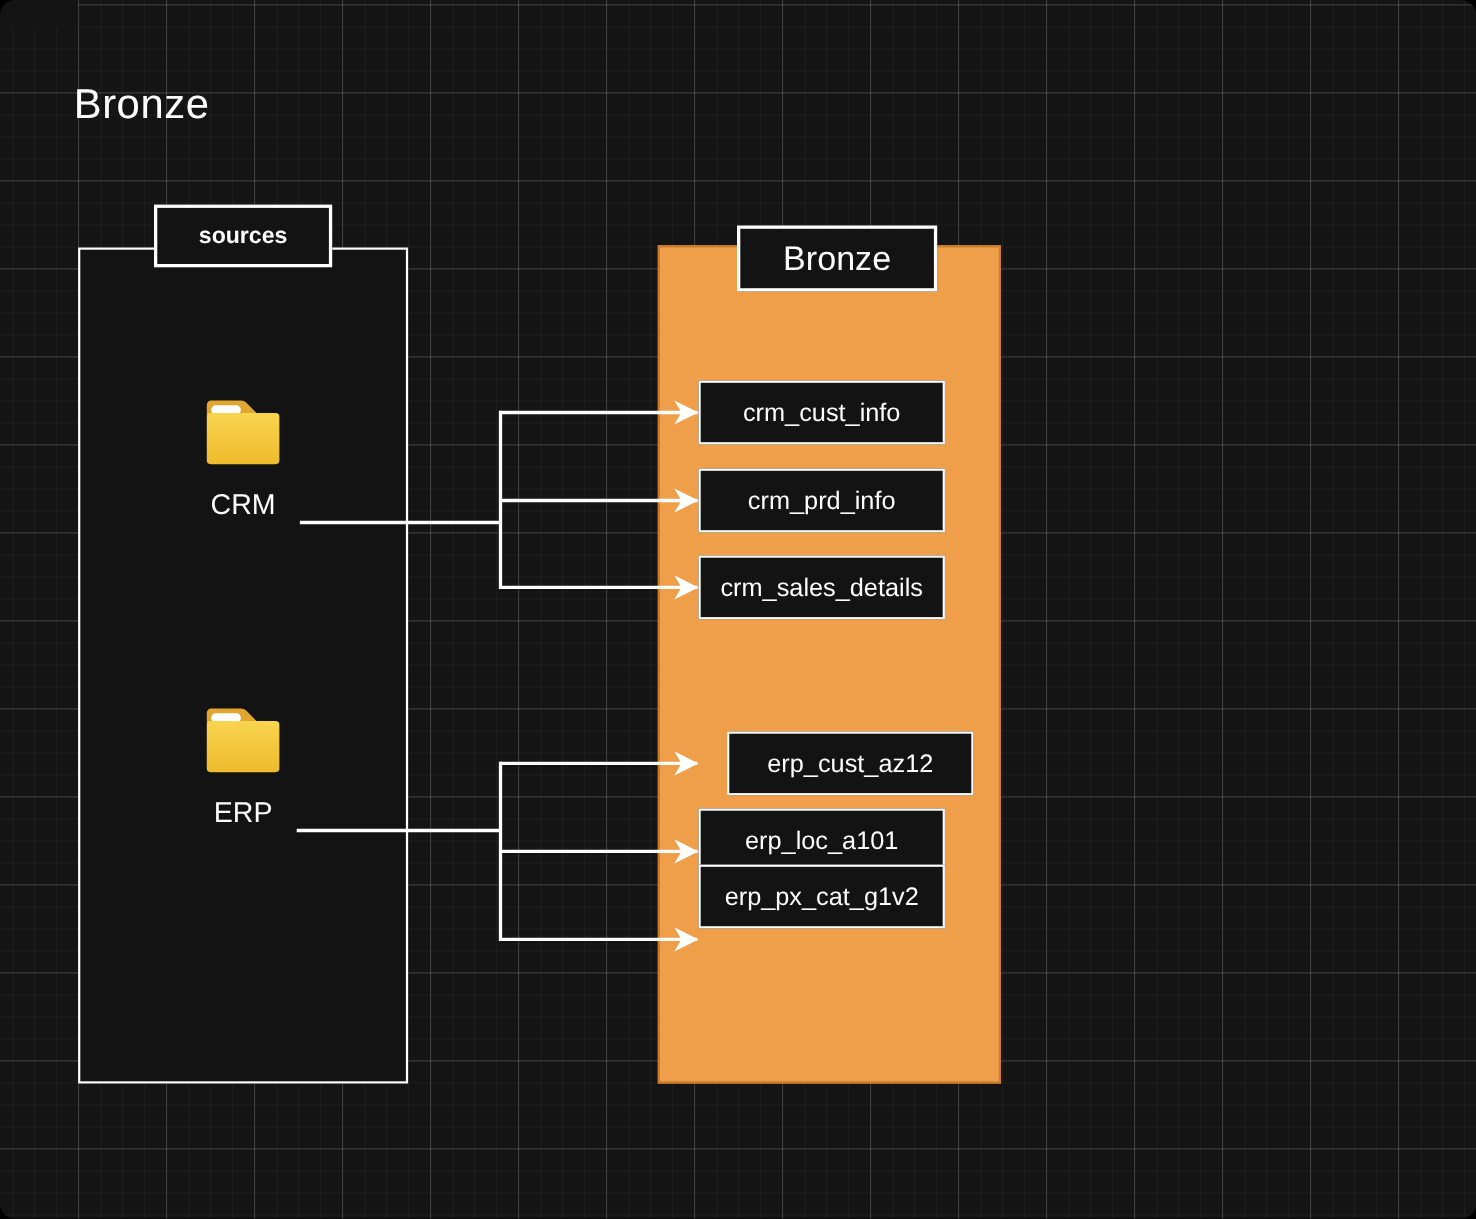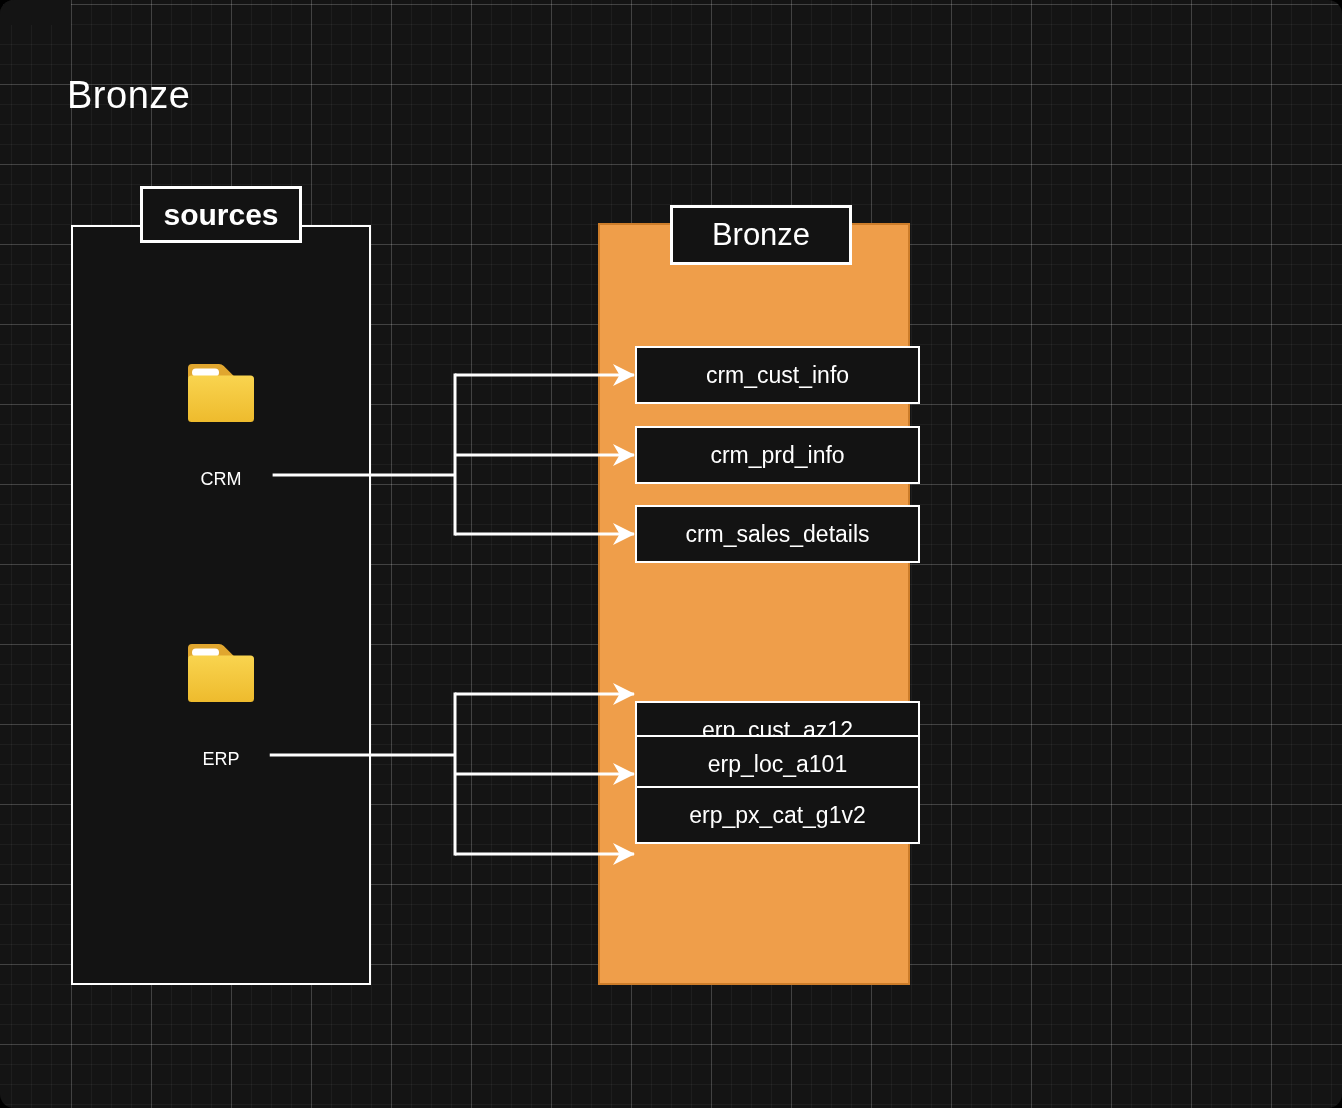--- a/index.html
+++ b/index.html
@@ -36,39 +36,39 @@
     background:var(--box-fill);border:2px solid var(--box-border);
   }
   .bronze-panel{
     left:598px;top:223px;width:312px;height:762px;
     background:var(--accent);border:2px solid var(--accent-border);
   }
   .label-box{
     position:absolute;box-sizing:border-box;display:flex;align-items:center;justify-content:center;
     background:var(--box-fill);border:3px solid var(--box-border);color:#fff;z-index:3;
   }
-  .sources-label{left:140px;top:186px;width:162px;height:57px;font-size:30px;font-weight:700;}
+  .sources-label{left:140px;top:186px;width:162px;height:57px;font-size:21px;font-weight:700;}
   .bronze-label{left:670px;top:205px;width:182px;height:60px;font-size:31px;font-weight:400;}
   .source-node{
     position:absolute;left:161px;width:120px;display:flex;flex-direction:column;align-items:center;z-index:2;
   }
   #node-crm{top:363px;}
   #node-erp{top:643px;text-align:right;}
   .folder{width:74px;height:60px;display:block;}
   .node-label{
-    display:block;margin-top:43px;color:#ffffff;font-size:18px;line-height:26px;font-weight:400;
+    display:block;margin-top:22px;color:#ffffff;font-size:26px;line-height:26px;font-weight:400;
   }
   .table-box{
-    position:absolute;left:635px;width:285px;height:58px;box-sizing:border-box;
+    position:absolute;left:635px;width:224px;height:58px;box-sizing:border-box;
     background:var(--box-fill);border:2px solid var(--box-border);
     display:flex;align-items:center;justify-content:center;z-index:2;
   }
   .table-box span{color:#ffffff;font-size:23px;}
   #t0{top:346px;} #t1{top:426px;} #t2{top:505px;}
-  #t3{top:701px;} #t4{top:735px;} #t5{top:786px;}
+  #t3{top:665px;margin-left:26px;} #t4{top:735px;} #t5{top:786px;}
   #edges{position:absolute;left:0;top:0;z-index:4;pointer-events:none;}
 </style>
 </head>
 <body>
 
 <div id="canvas">
 
   <div class="corner-patch"></div>
 
   <div class="page-title">Bronze</div>

